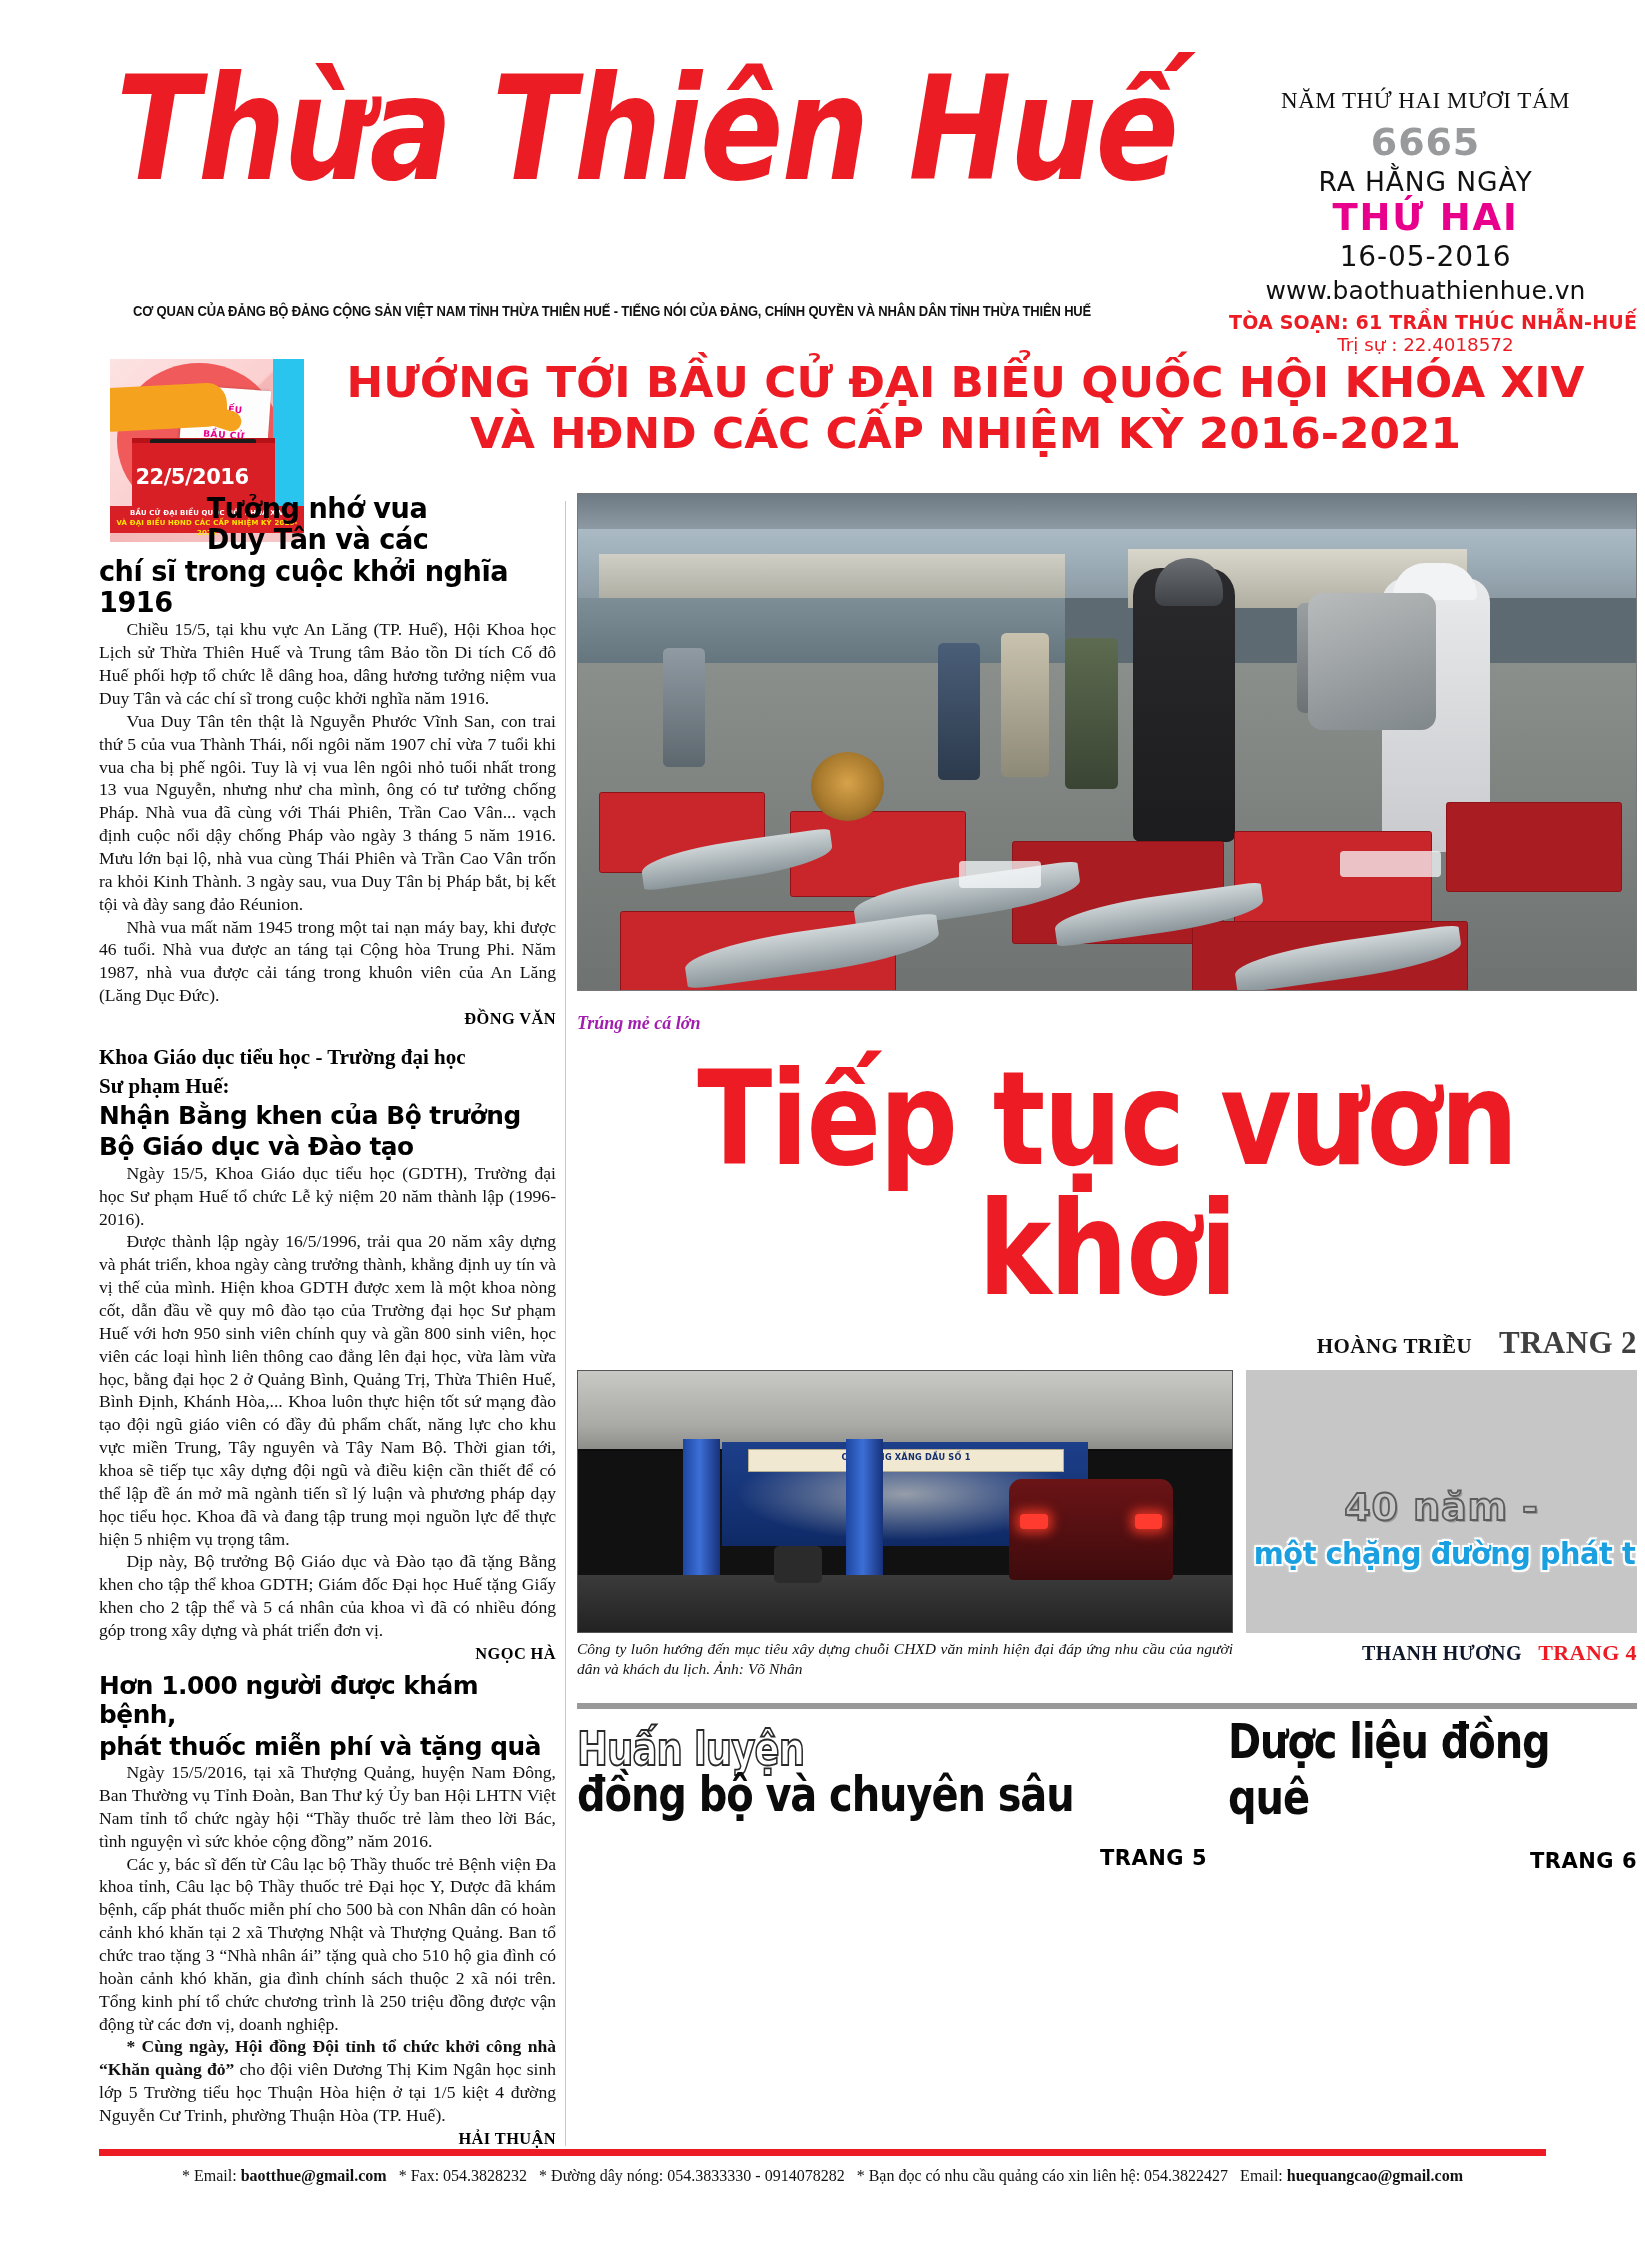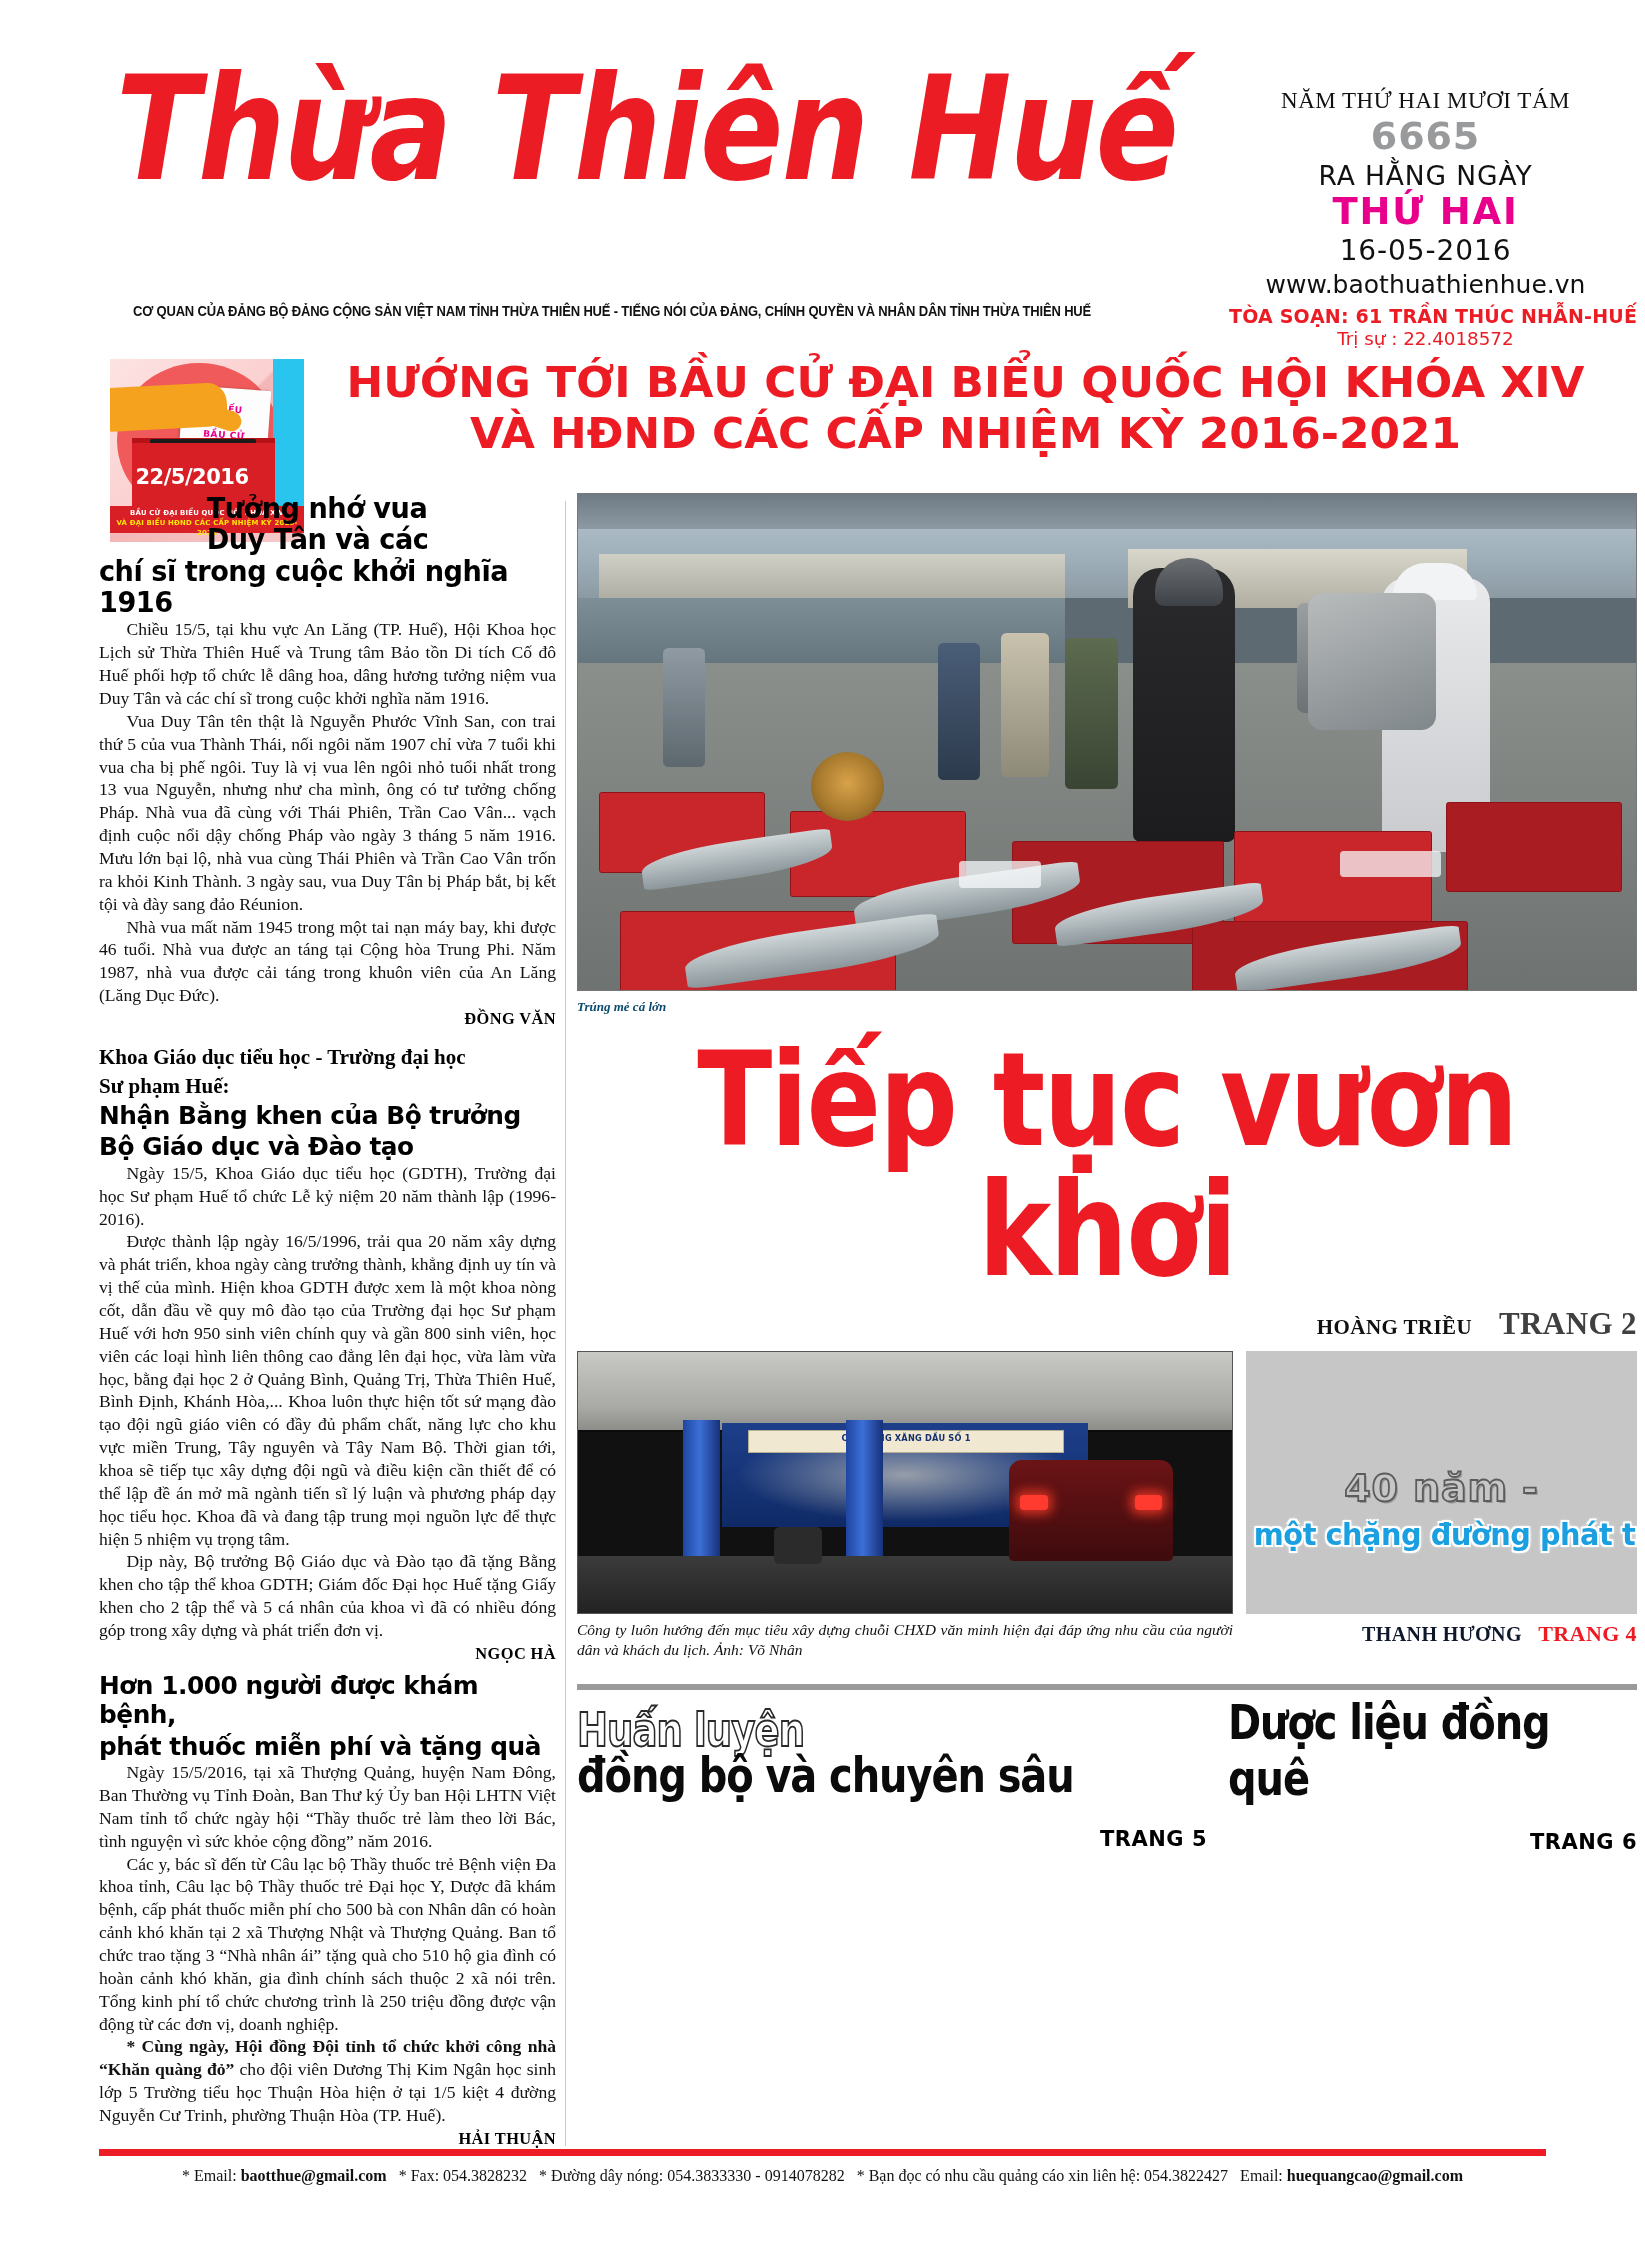--- a/index.html
+++ b/index.html
@@ -28,21 +28,21 @@
   }
   .mast-right{
     position:absolute;left:1229px;top:88px;width:393px;text-align:center;
   }
   .mr-year{
     font-family:"Liberation Serif", serif;
     font-size:23px;color:#111;letter-spacing:0.5px;white-space:nowrap;
   }
   .mr-issue{
     font-family:"DejaVu Sans", sans-serif;font-weight:bold;
-    font-size:38px;color:#999a9c;letter-spacing:0.9px;line-height:1.1;margin-top:2px;
+    font-size:38px;color:#999a9c;letter-spacing:0.9px;line-height:1.1;margin-top:8px;
   }
   .mr-daily{
     font-family:"DejaVu Sans", sans-serif;
     font-size:26.5px;color:#111;letter-spacing:0.9px;margin-top:1.8px;
   }
   .mr-weekday{
     font-family:"DejaVu Sans", sans-serif;font-weight:bold;
     font-size:37px;color:#e8008c;letter-spacing:1.8px;line-height:1.15;margin-top:0.9px;
   }
   .mr-date{
@@ -181,21 +181,21 @@
   .ph-deck{position:absolute;left:0;top:34%;width:100%;height:66%;
      background:linear-gradient(180deg,#8b8f8c 0%,#6e7270 100%);}
   .crate{position:absolute;background:#c9262c;border:1.8px solid #8e1318;border-radius:2.7px;}
   .crate.dark{background:#a81c22;}
   .fish{position:absolute;background:linear-gradient(180deg,#cfd6d8 0%,#8b969b 100%);
      border-radius:50% 8% 50% 8%;transform:rotate(-8deg);}
   .person{position:absolute;border-radius:5.5px;}
   .ph-ice{position:absolute;background:rgba(245,248,250,.75);border-radius:3.7px;}
   .photo-caption{
     font-family:"Liberation Serif", serif;font-style:italic;font-weight:bold;
-    font-size:13px;color:#0c4a6e;margin-top:8px;
+    font-size:18px;color:#a21caf;margin-top:22px;
   }
   .lead-hl{
     font-family:"DejaVu Sans", sans-serif;font-weight:bold;
     font-size:110px;line-height:1.0;color:#ed1c24;text-align:center;
     letter-spacing:-1.8px;margin-top:20px;transform:scaleY(1.18);transform-origin:center top;
   }
   .credit-line{
     text-align:right;font-size:0;margin-top:51px;
   }
   .credit-line .name{

